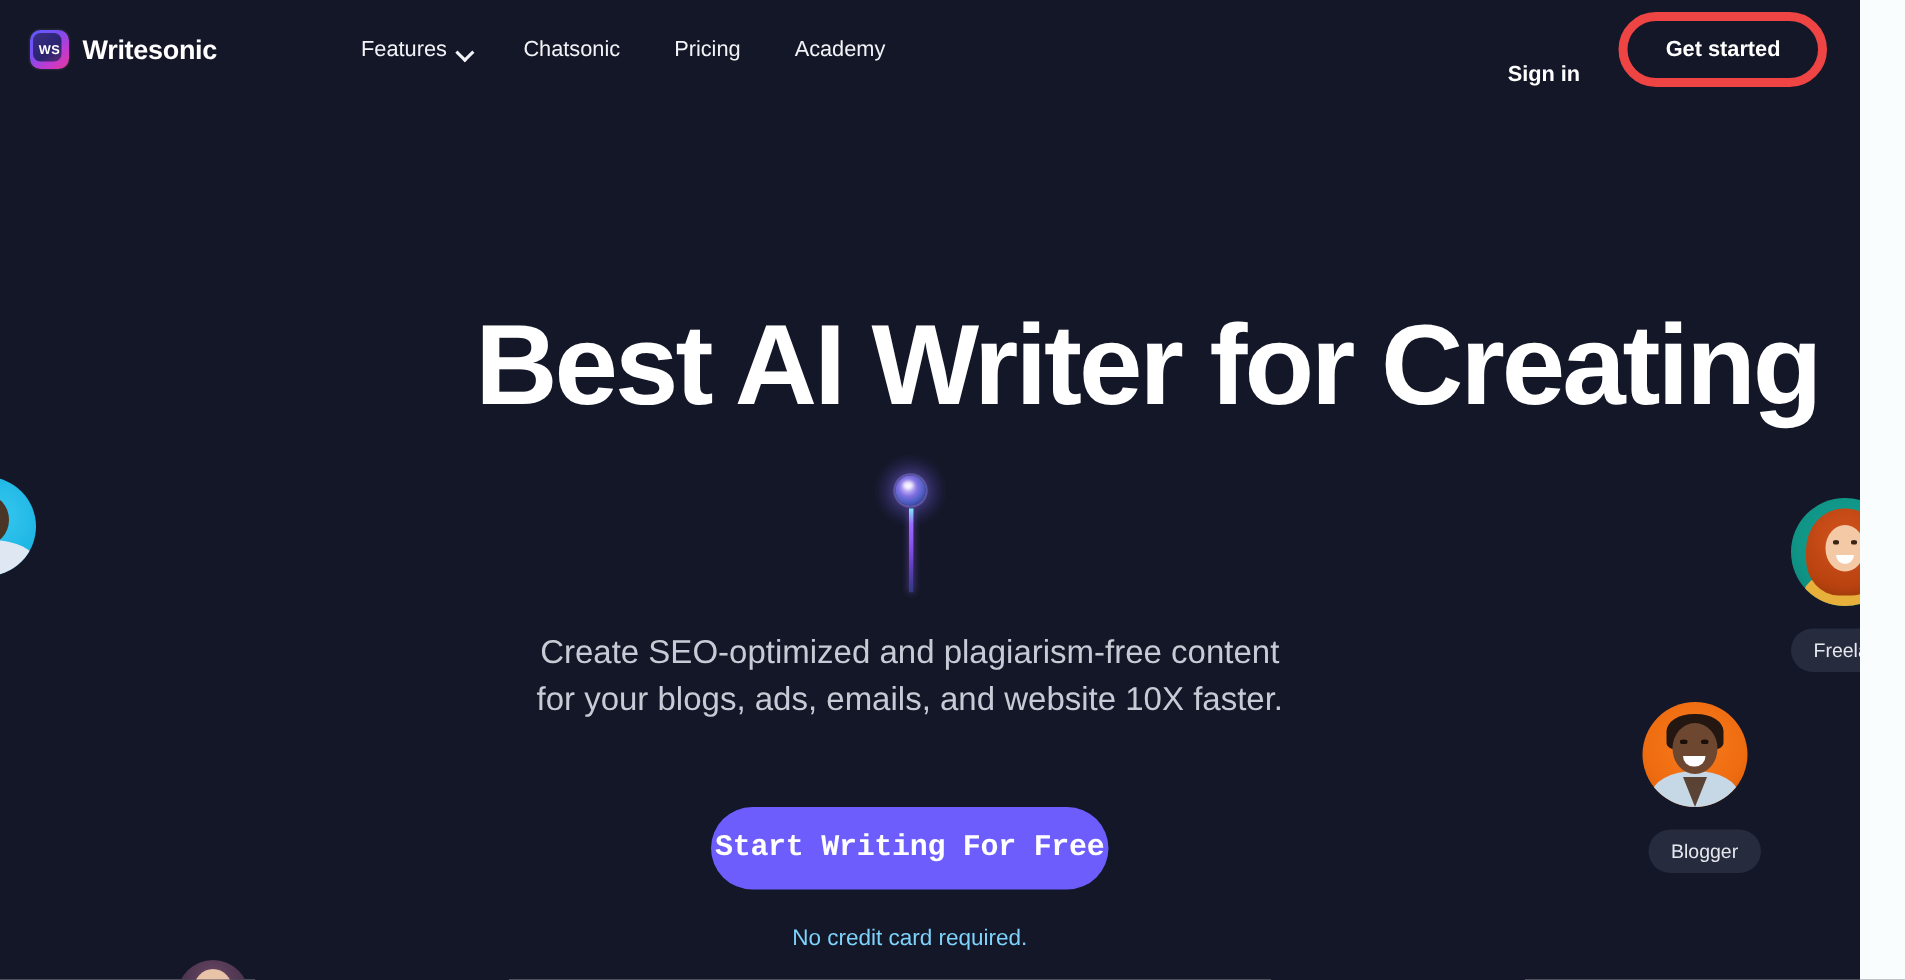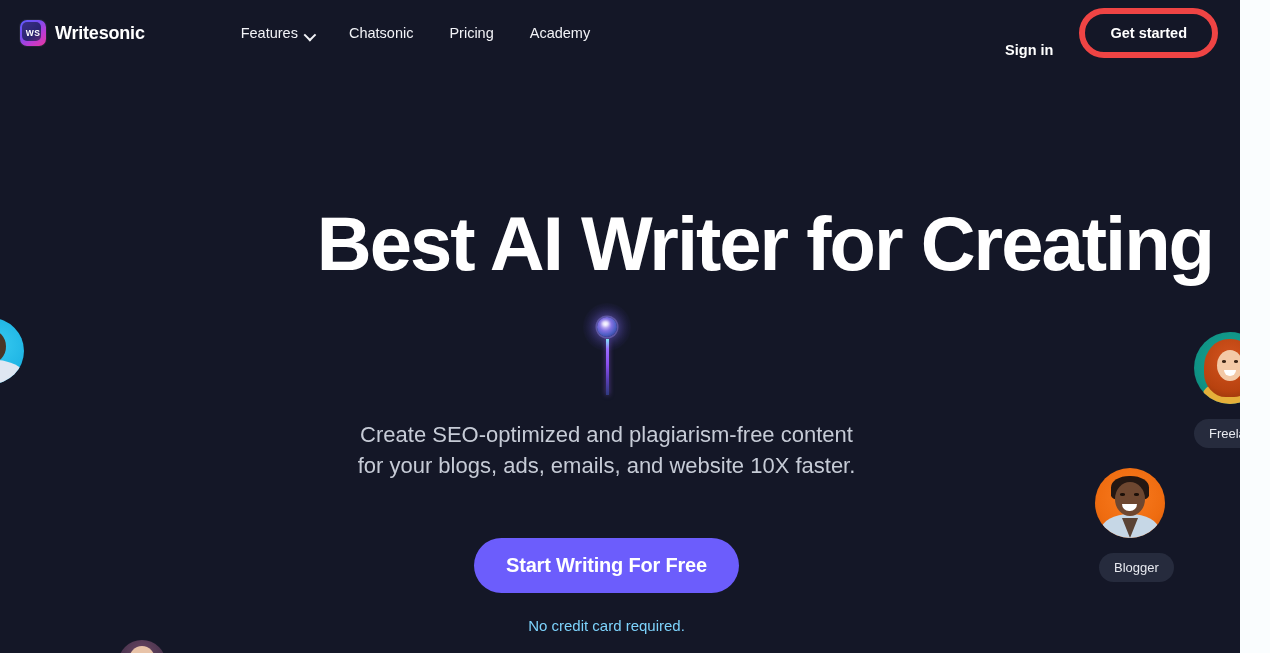--- a/index.html
+++ b/index.html
@@ -221,21 +221,21 @@
     position: absolute;
     left: 474px; top: 538px;
     width: 265px; height: 55px;
     border: none;
     border-radius: 999px;
     background: #6c5dfc;
     color: #ffffff;
     font-size: 20px;
     font-weight: bold;
     cursor: pointer;
-    font-family: Liberation Sans, sans-serif;
+    font-family: Liberation Mono, monospace;
     letter-spacing: -0.2px;
   }
 
   #nocard {
     position: absolute;
     left: 0; top: 617px;
     width: 1213px;
     text-align: center;
     font-size: 15px;
     color: #7dd3fc;

